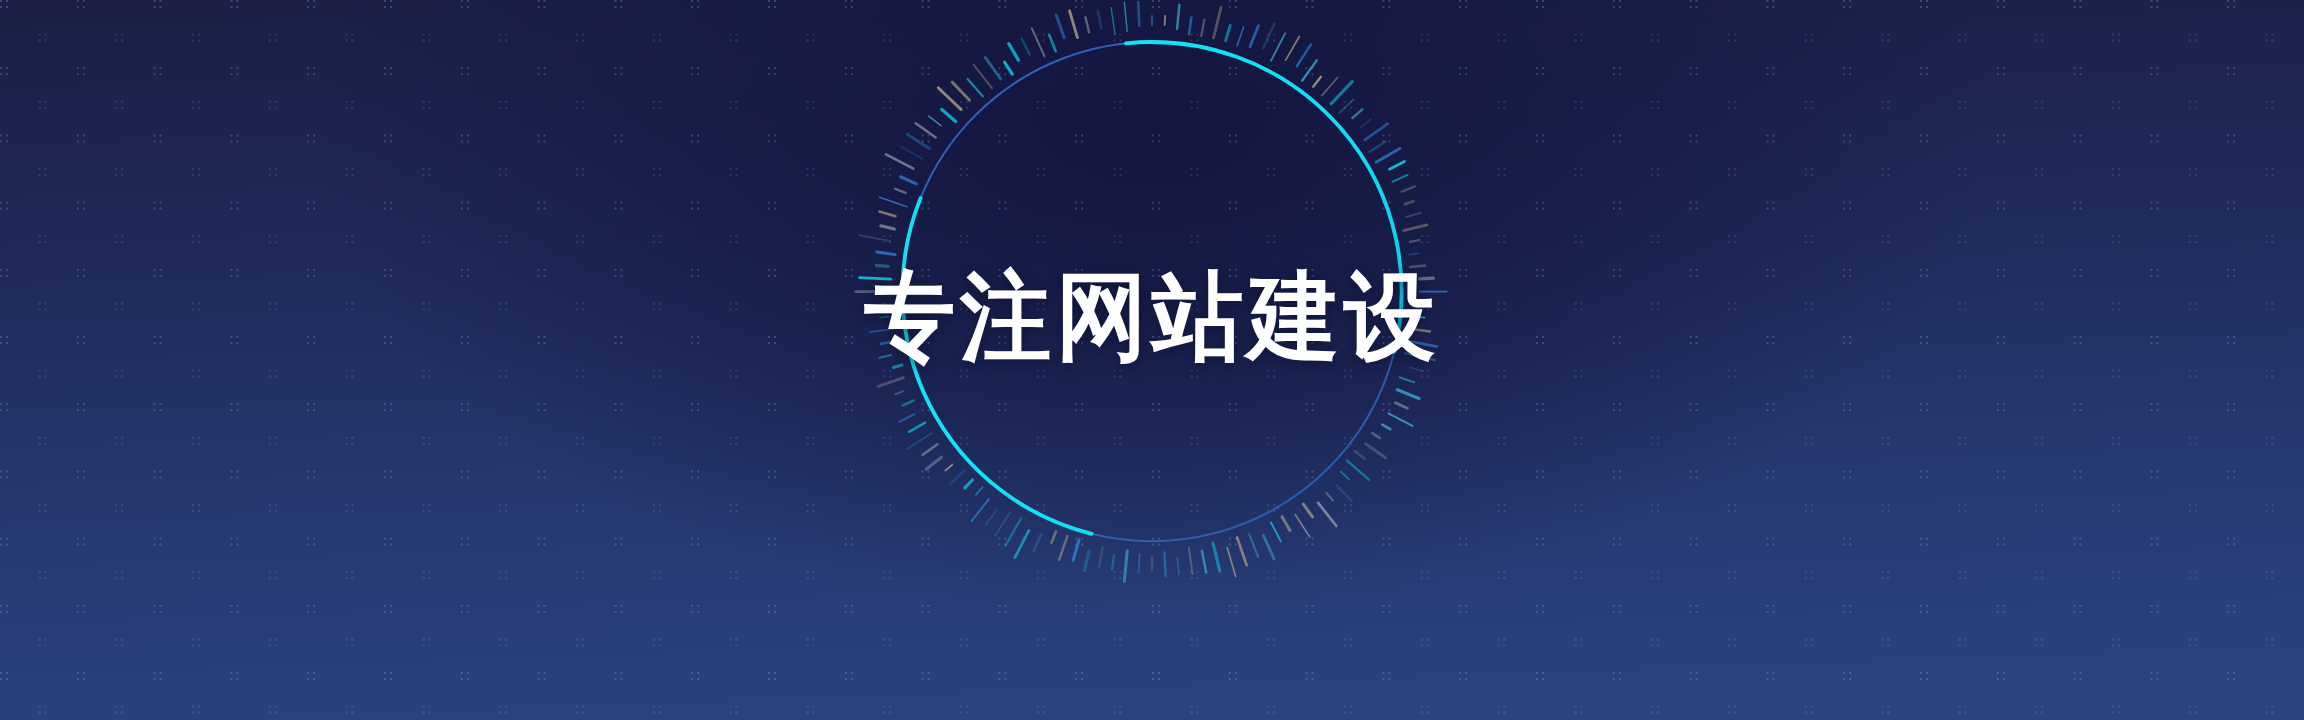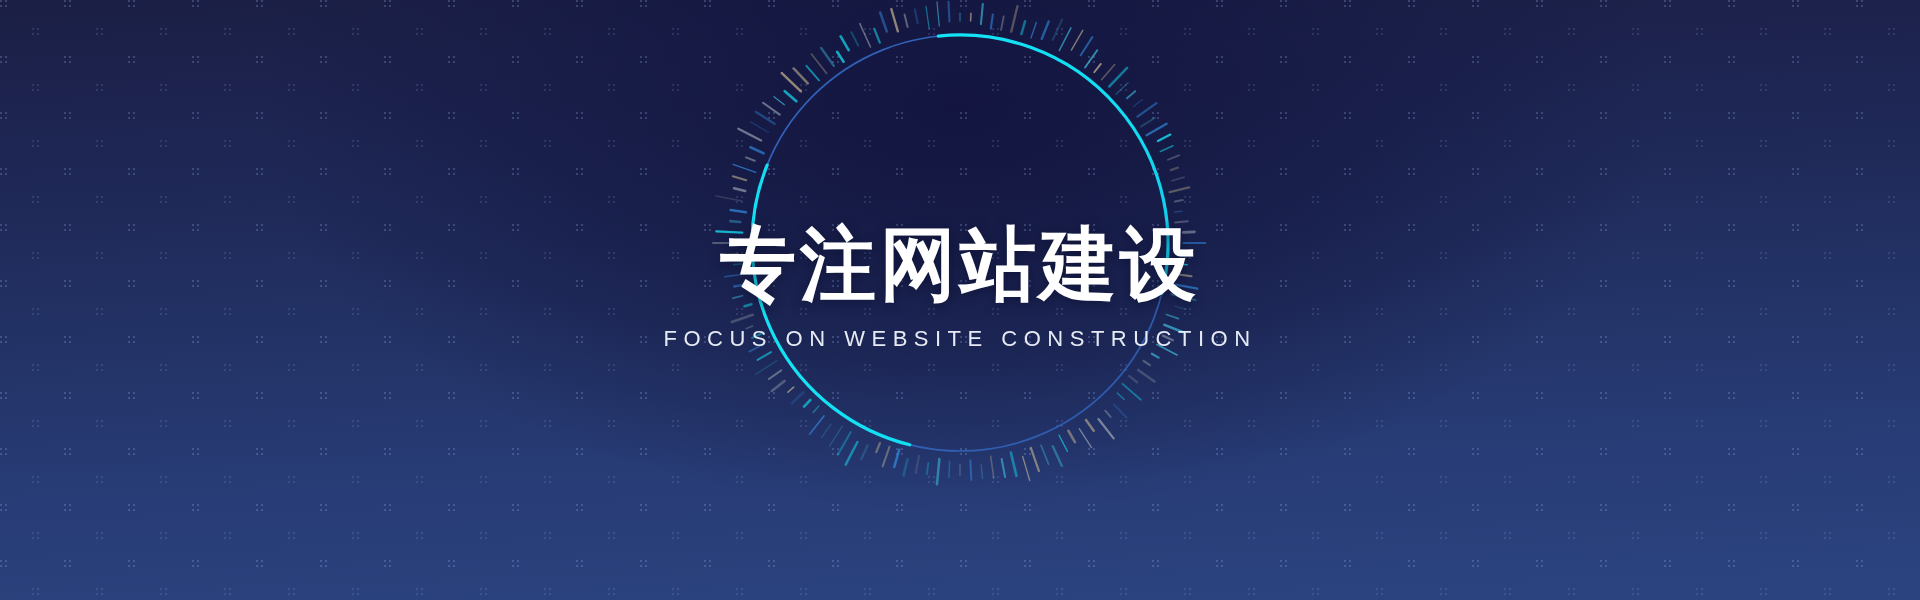--- a/index.html
+++ b/index.html
@@ -289,16 +289,15 @@
 
       <g id="arcgroup">
           <path d="M 938.26 36.14 A 208 208 0 0 1 1161.82 293.32" fill="none" stroke="url(#cyanGradTop)" stroke-width="3.2" stroke-linecap="round"></path>
           <path d="M 909.68 444.82 A 208 208 0 0 1 767.15 165.08" fill="none" stroke="url(#cyanGradBot)" stroke-width="3.2" stroke-linecap="round"></path>
         </g>
     </svg>
   </div>
 
   <div id="content">
     <div id="headline">专注网站建设</div>
-    <div id="subtitle-en">FOCUS ON WEBSITE CONSTRUCTION</div>
   </div>
 
 </div>
 
 </body></html>

